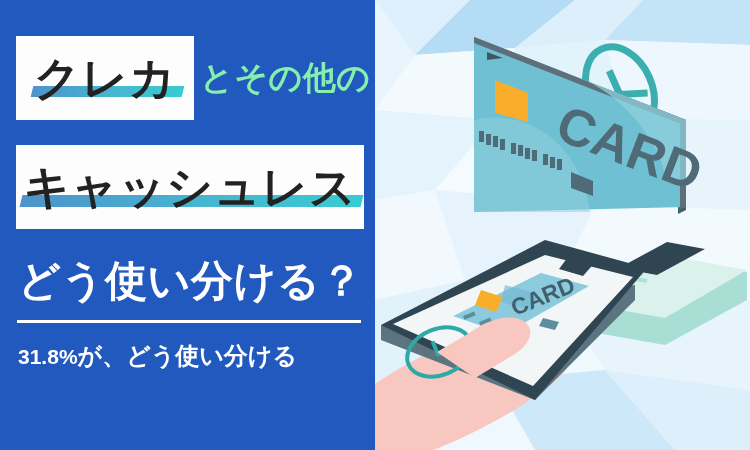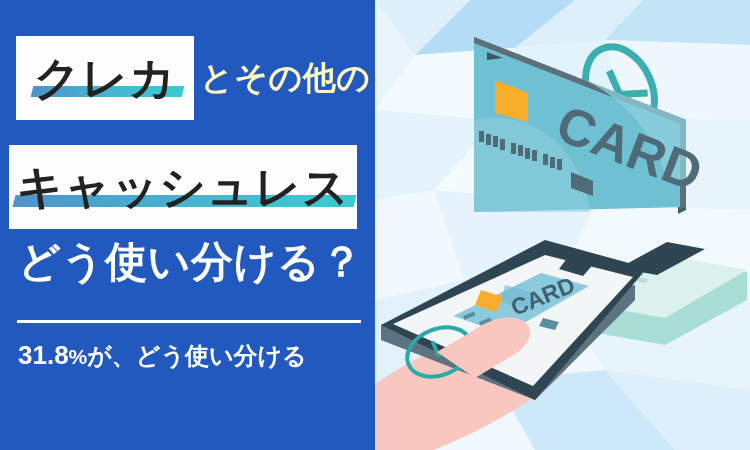--- a/index.html
+++ b/index.html
@@ -32,21 +32,21 @@
 
   
   .hl-box {
     position: absolute;
     background: #FDFDFD;
     display: flex;
     align-items: center;
     justify-content: center;
   }
   .hl-box-1 { left: 16px;  top: 36px;  width: 178px; height: 84px; }
-  .hl-box-2 { left: 9px;  top: 145px; width: 348px; height: 84px; }
+  .hl-box-2 { left: 16px;  top: 145px; width: 348px; height: 84px; }
 
   .hl-inner {
     position: relative;
     display: inline-block;
     padding: 0 4px;
   }
   .hl-underline {
     position: absolute;
     left: 2px;
     right: -2px;
@@ -65,32 +65,32 @@
     letter-spacing: 0.5px;
     white-space: nowrap;
   }
   .hl-text.t1 { font-size: 46px; line-height: 56px; }
   .hl-text.t2 { font-size: 46px; line-height: 56px; }
 
   .line1-tail {
     position: absolute;
     left: 200px;
     top: 52px;
-    color: #fef9c3;
+    color: #86efac;
     font-size: 33px;
     font-weight: bold;
     line-height: 52px;
     letter-spacing: 0.5px;
     white-space: nowrap;
   }
 
   .line3 {
     position: absolute;
     left: 18px;
-    top: 236px;
+    top: 255px;
     color: #ffffff;
     font-size: 42px;
     font-weight: bold;
     line-height: 52px;
     letter-spacing: 0.5px;
     white-space: nowrap;
   }
 
   .divider {
     position: absolute;
@@ -108,21 +108,21 @@
     width: 346px;
     color: #ffffff;
   }
   .stat-line {
     font-size: 24px;
     font-weight: bold;
     line-height: 31px;
     letter-spacing: 0px;
     white-space: nowrap;
   }
-  .stat-num { font-size: 26px; font-weight: bold; margin-top: 8px; }
+  .stat-num { font-size: 21px; font-weight: bold; margin-top: 8px; }
   .stat-pct { font-size: 21px; font-weight: bold; }
 
   
   .right-panel {
     position: absolute;
     left: 375px;
     top: 0;
     width: 375px;
     height: 450px;
     overflow: hidden;

